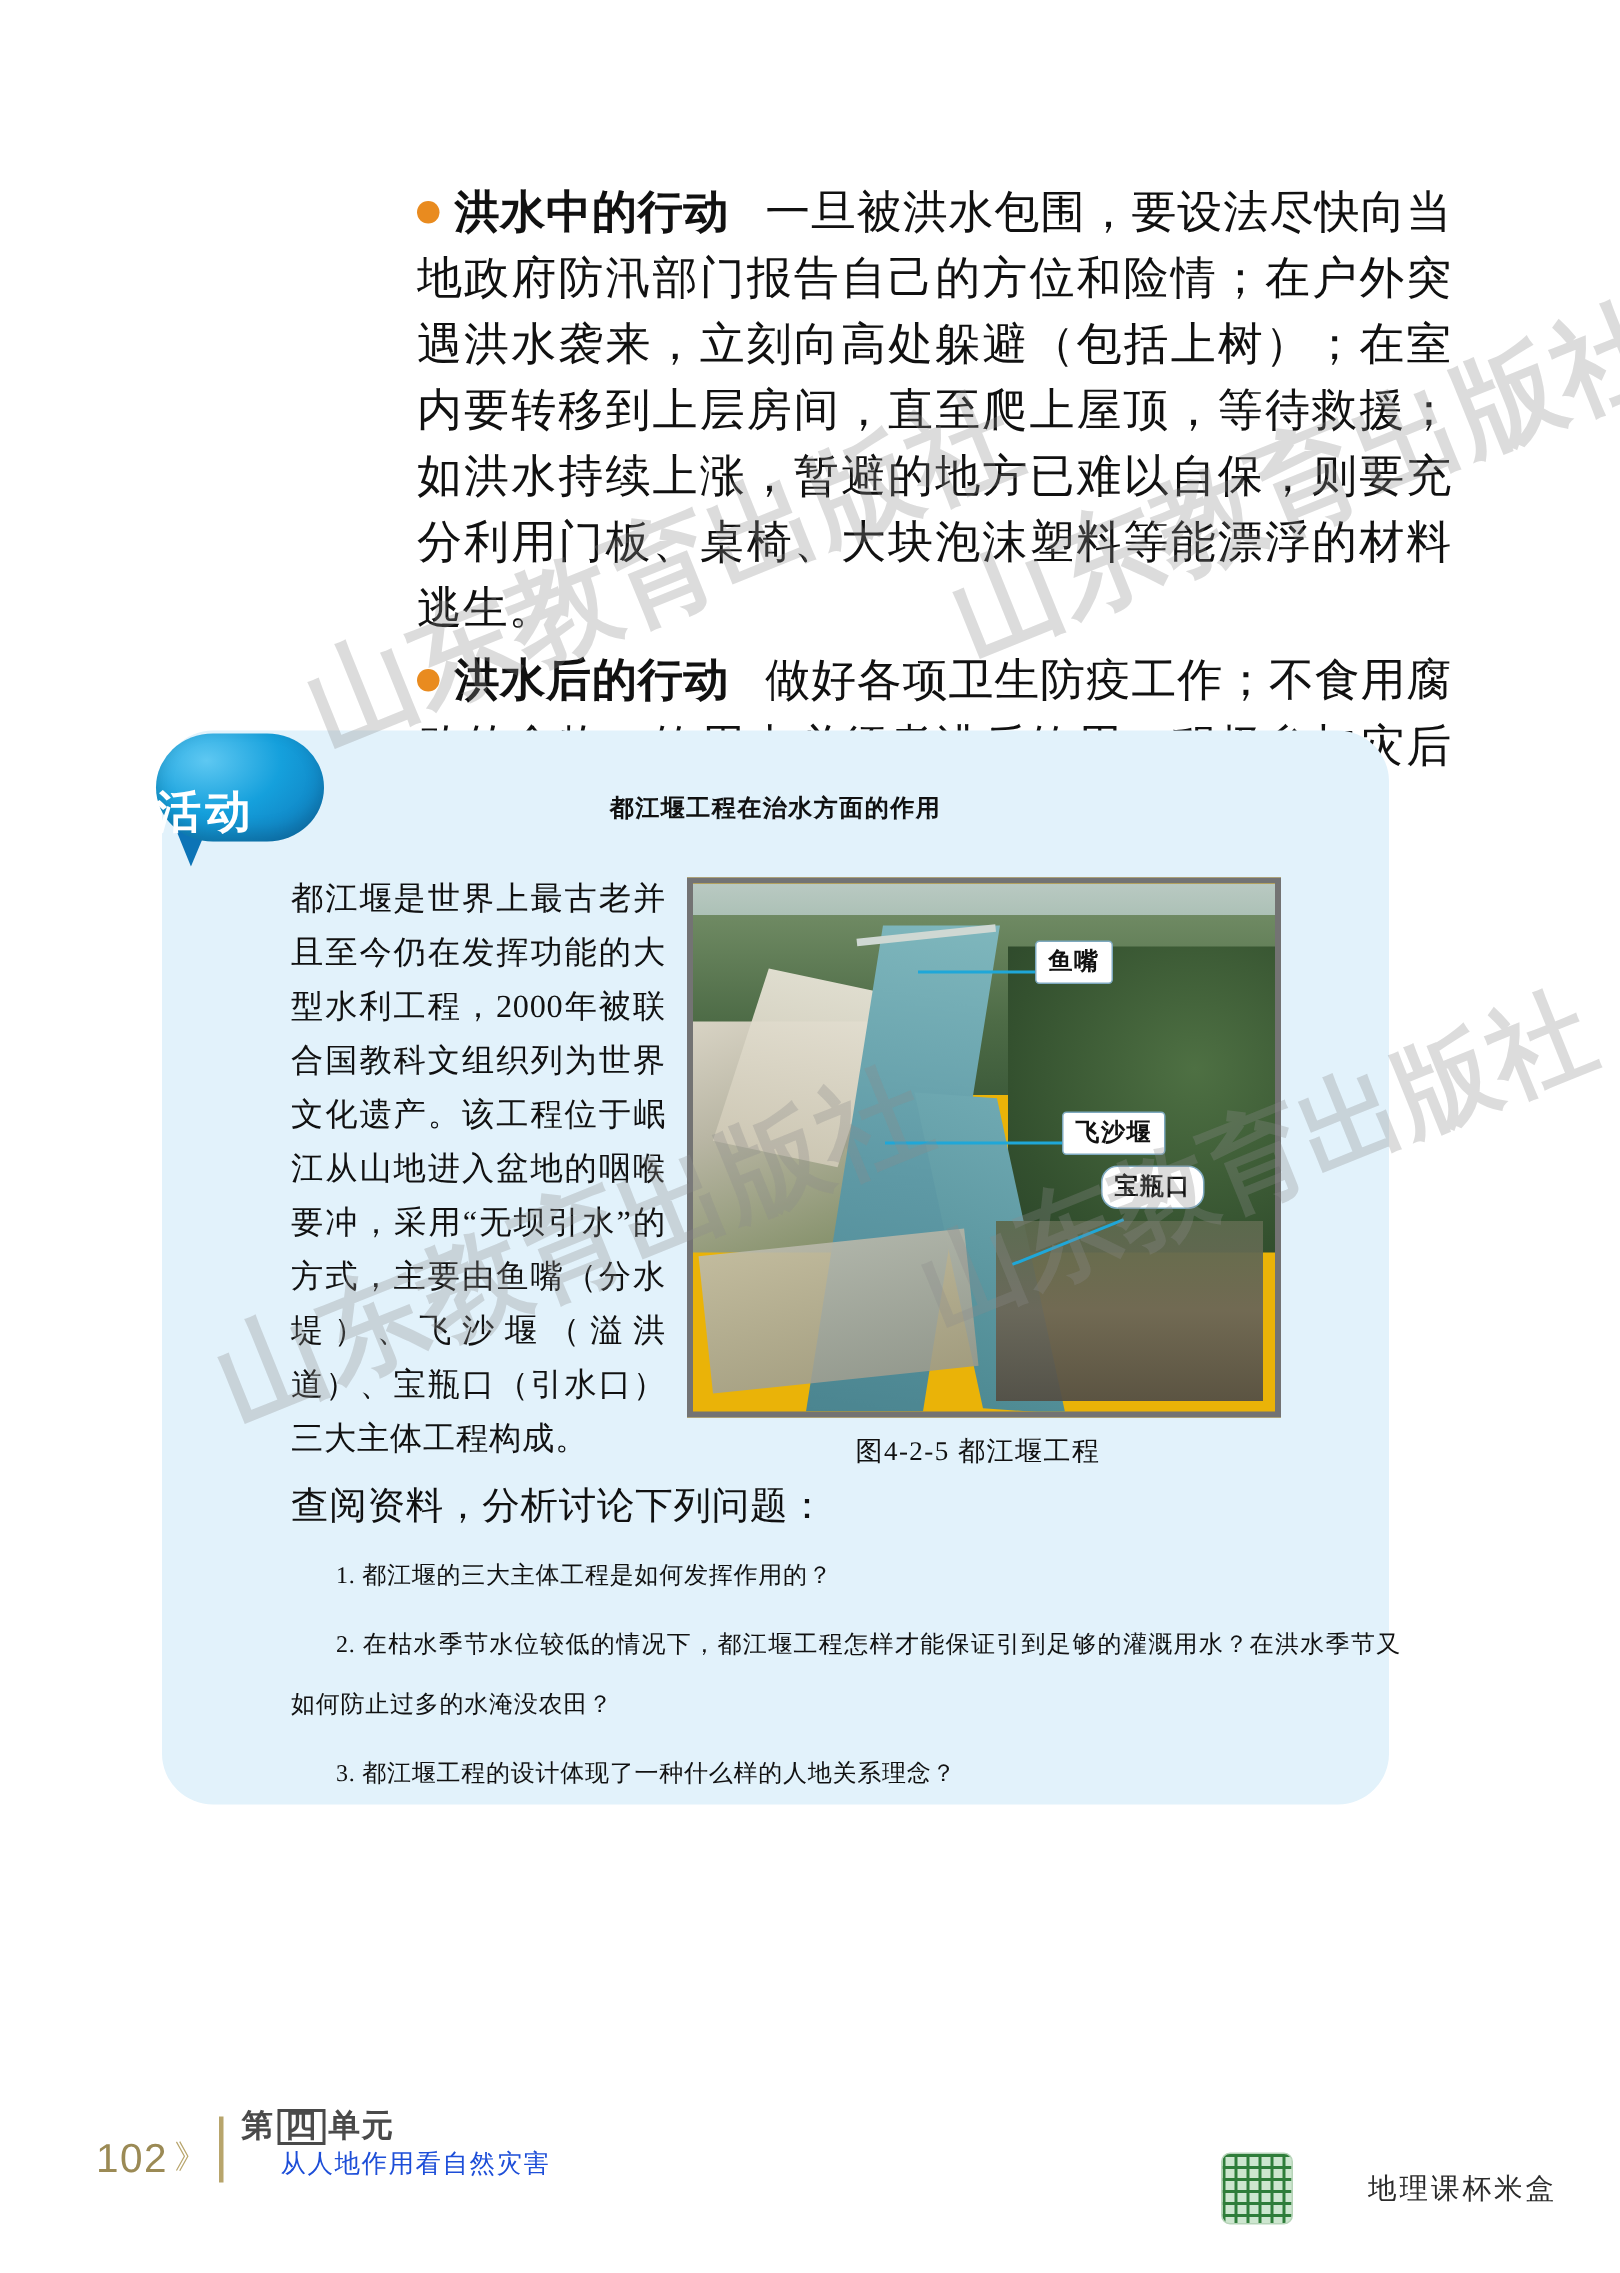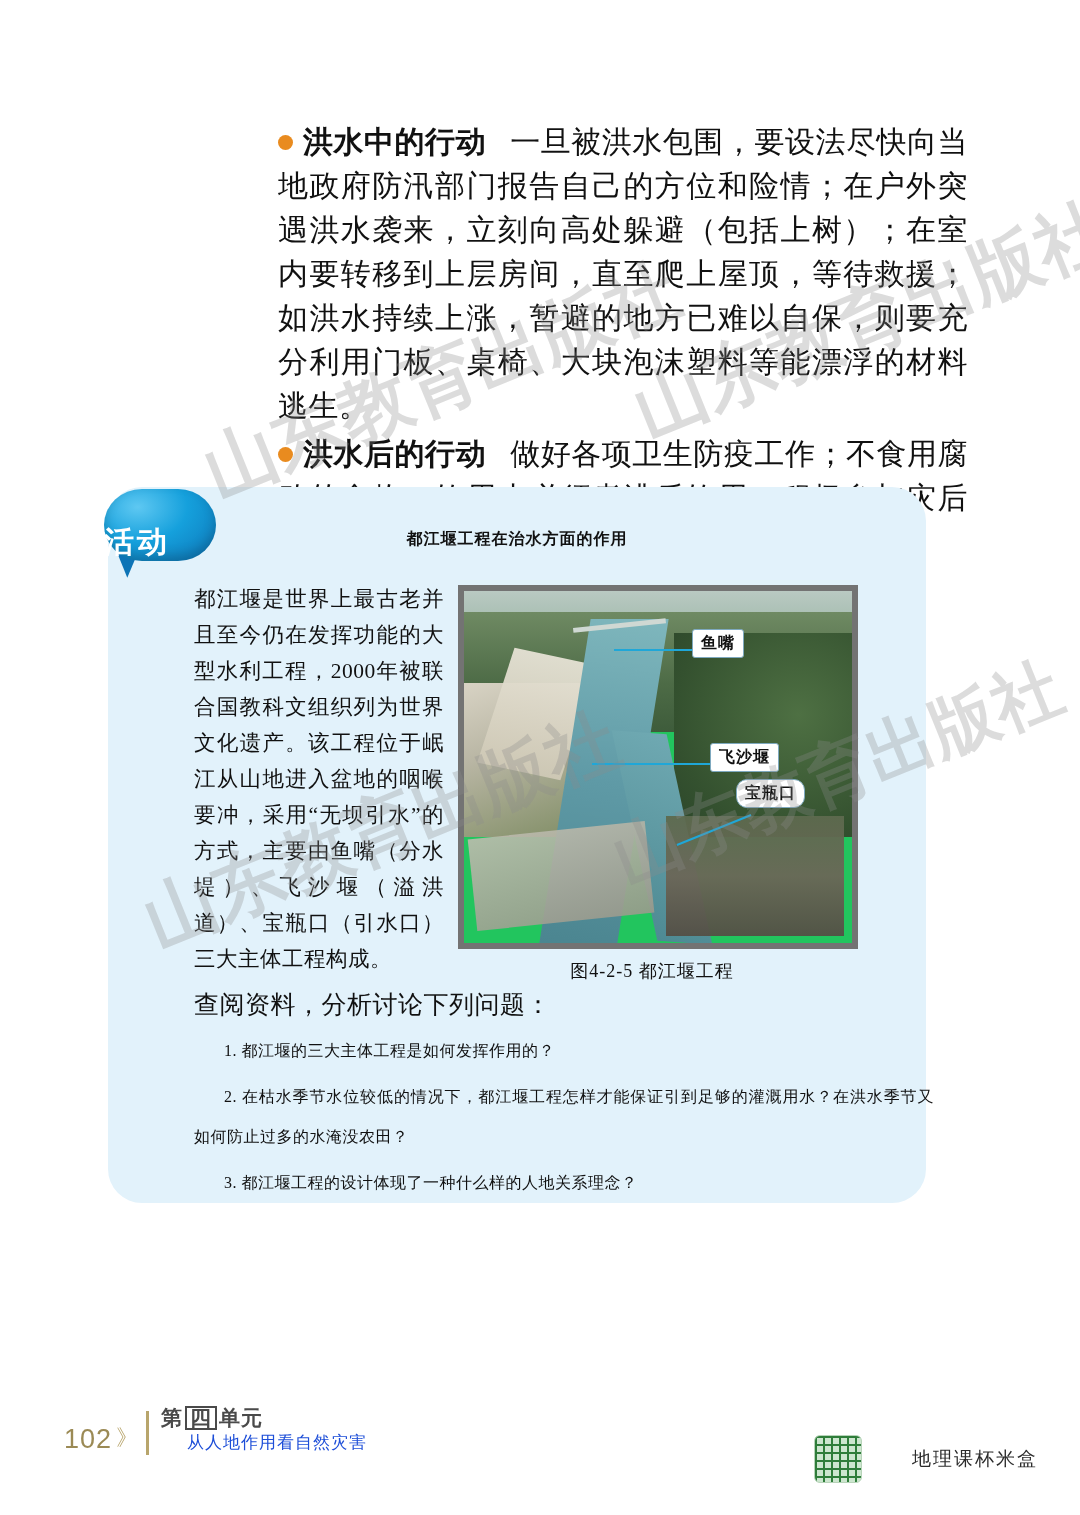--- a/index.html
+++ b/index.html
@@ -158,22 +158,22 @@
   .figure {
     float: right;
     width: 388px;
     margin: 4px 0 6px 14px;
   }
   .photo {
     position: relative;
     width: 388px;
     height: 352px;
     overflow: hidden;
-    border: 6px solid #737373;
-    background: #22c55e;
+    border: 4px solid #737373;
+    background: #eab308;
   }
   .photo .sky {
     position: absolute;
     left: 0; top: 0; width: 100%; height: 20%;
     background: linear-gradient(180deg, #b9c9c2 0%, #8fae9a 100%);
   }
   .photo .hills {
     position: absolute;
     left: 0; top: 6%; width: 100%; height: 34%;
     background: linear-gradient(180deg, #6f8a63 0%, #4d6b46 60%, #3e5c3b 100%);

